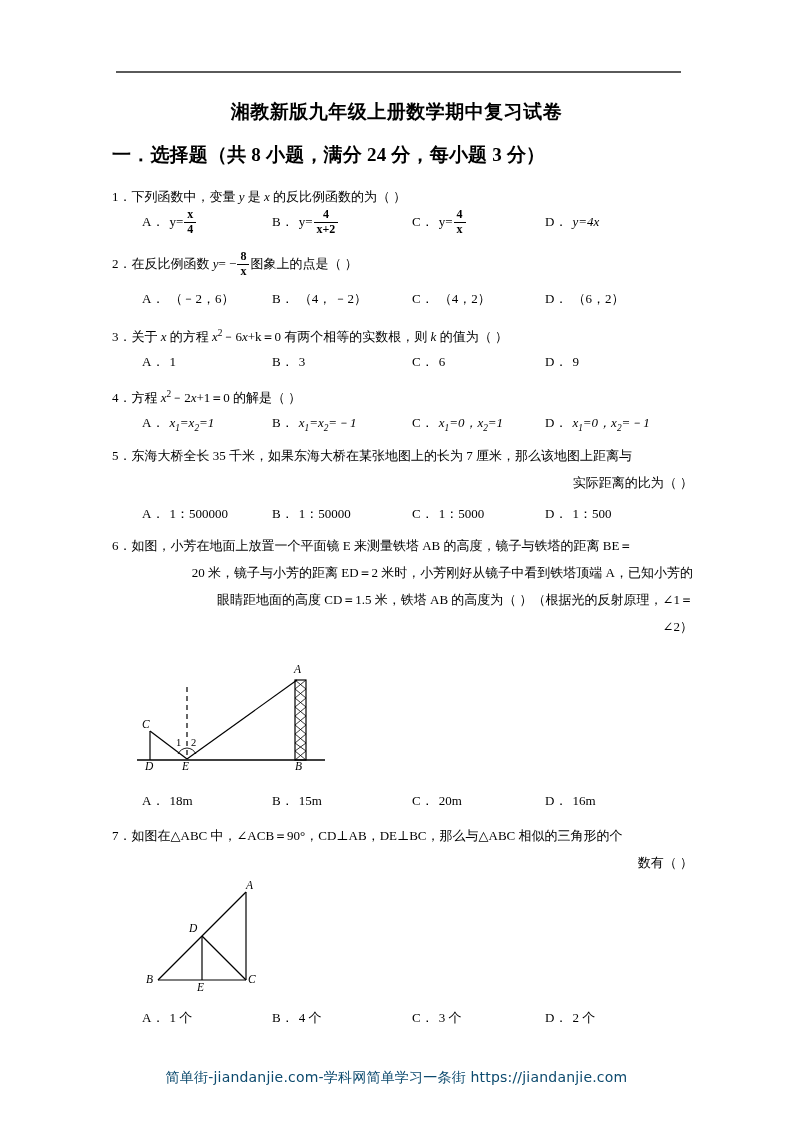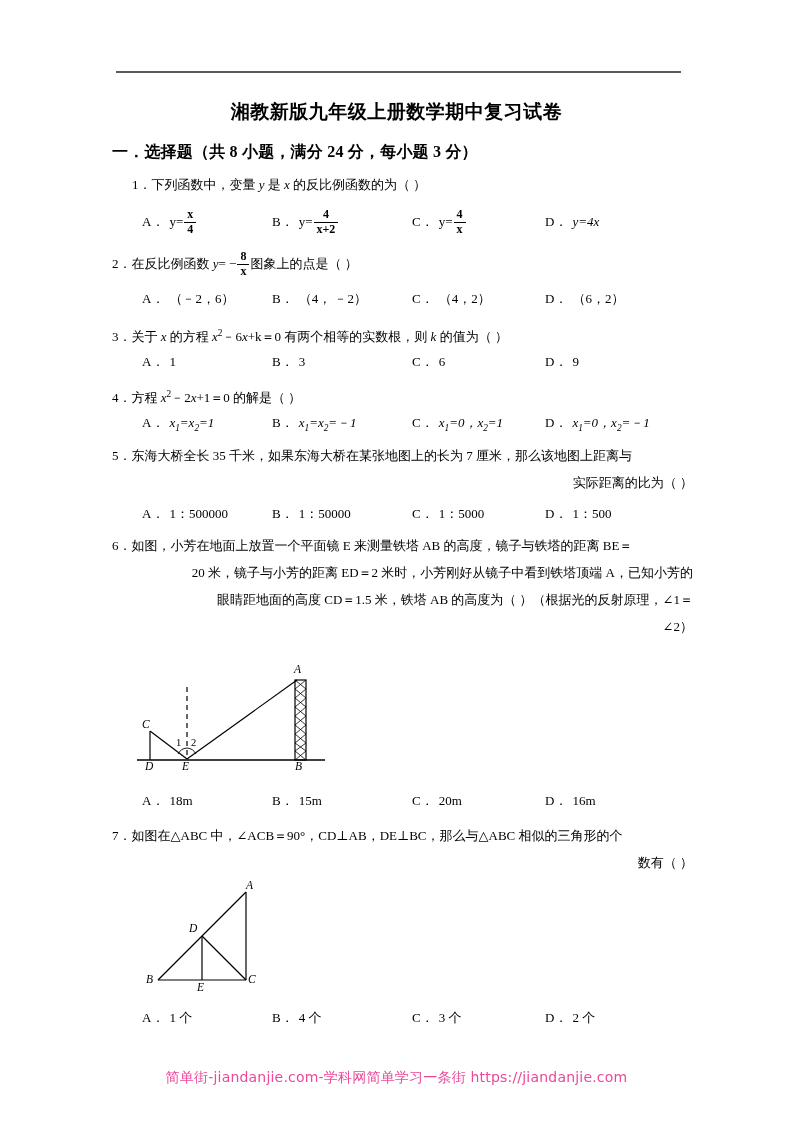--- a/index.html
+++ b/index.html
@@ -37,21 +37,21 @@
     text-align: center;
     font-size: 19px;
     font-weight: bold;
     letter-spacing: 0.5px;
     font-family: "Liberation Serif", "DejaVu Serif", serif;
   }
   .section-head {
     position: absolute;
     left: 112px;
     top: 142px;
-    font-size: 16px;
+    font-size: 19px;
     font-weight: bold;
     letter-spacing: 0.2px;
   }
   .q {
     position: absolute;
     left: 112px;
     width: 578px;
     font-size: 13px;
     line-height: 27px;
   }
@@ -109,37 +109,37 @@
   .fig {
     position: absolute;
   }
   .footer {
     position: absolute;
     left: 0;
     top: 1069px;
     width: 793px;
     text-align: center;
     font-size: 14px;
-    color: #ec4899;
+    color: #0c4a6e;
     font-family: "DejaVu Sans", "Liberation Sans", sans-serif;
     letter-spacing: 0.2px;
   }
 </style>
 </head>
 <body>
 
 <div class="page">
 
   <div class="hrule"></div>
 
   <div class="doc-title">湘教新版九年级上册数学期中复习试卷</div>
 
   <div class="section-head">一．选择题（共 8 小题，满分 24 分，每小题 3 分）</div>
 
-  <div class="q" style="top:171px;margin-left:20px;">
+  <div class="q" style="top:183px;">
     <span class="q-num">1．</span><span>下列函数中，变量 </span><i>y</i><span> 是 </span><i>x</i><span> 的反比例函数的为（      ）</span>
   </div>
   <div class="opts" style="top:208px;height:40px;">
     <div class="opt a">
       <span class="opt-lbl">A．</span><span>y=</span><span class="frac"><span class="num">x</span><span class="den">4</span></span>
     </div>
     <div class="opt b">
       <span class="opt-lbl">B．</span><span>y=</span><span class="frac"><span class="num">4</span><span class="den">x+2</span></span>
     </div>
     <div class="opt c">

